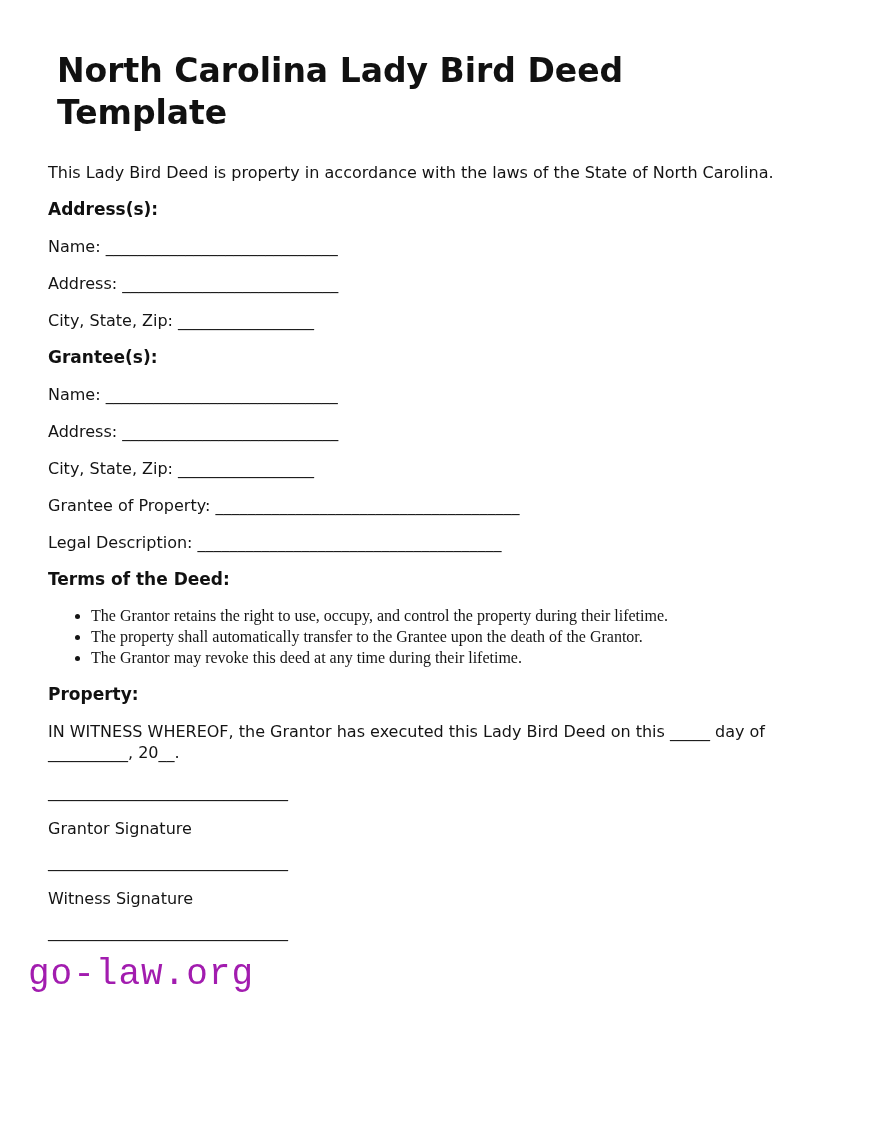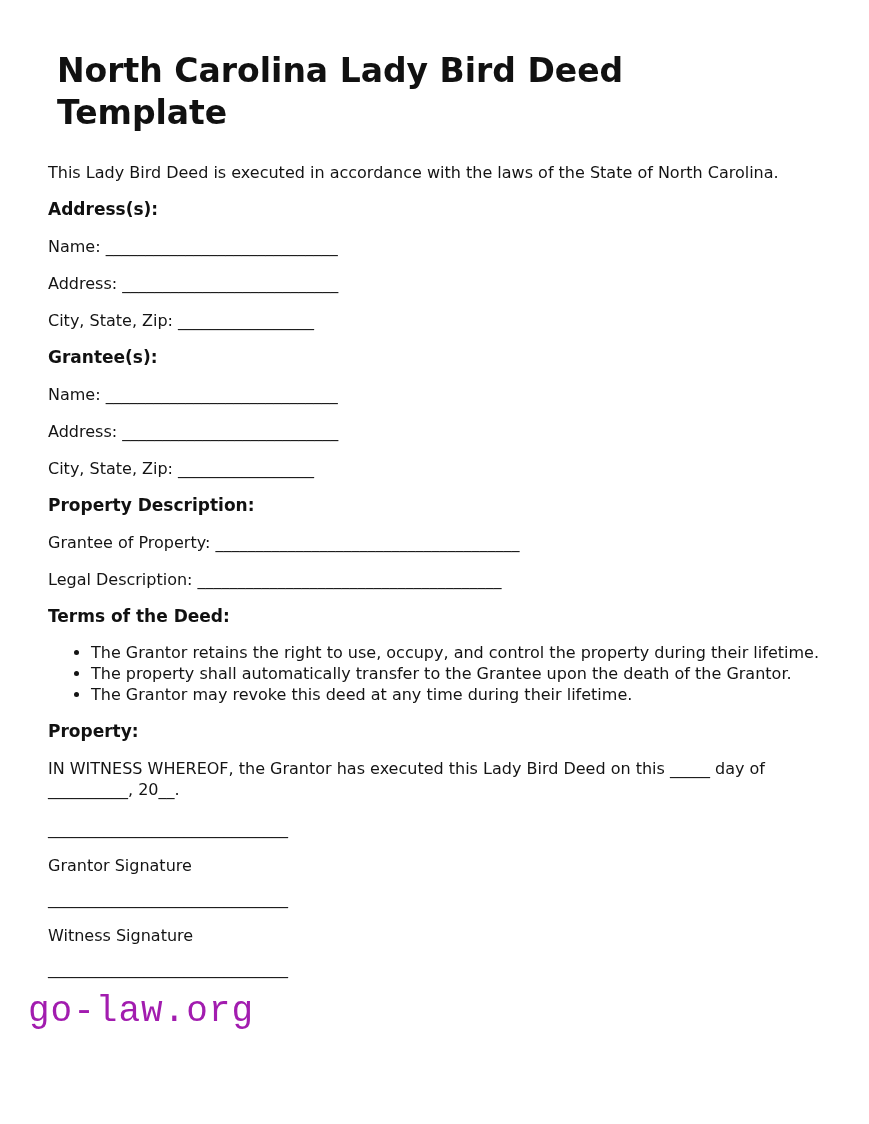--- a/index.html
+++ b/index.html
@@ -43,20 +43,21 @@
     margin: 16px 0;
     white-space: pre;
   }
   .blank {
     letter-spacing: 0;
     text-align: right;
   }
   ul.terms-list {
     margin: 16px 0;
     padding-left: 43px;
+    font-family: Liberation Serif, serif;
   }
   ul.terms-list li {
     font-size: 16px;
     line-height: 20.8px;
   }
   .sig-block {
     margin-top: 12px;
   }
   .sig-block.first {
     margin-top: 18px;
@@ -82,35 +83,34 @@
     margin: 12px 0 0 -20px;
   }
 </style>
 </head>
 <body>
 
 <div class="doc">
 
   <h1 class="page-title">North Carolina Lady Bird Deed Template</h1>
 
-  <p class="para">This Lady Bird Deed is executed in accordance with the laws of the State of North Carolina.</p>
+  <p class="para">This Lady Bird Deed is property in accordance with the laws of the State of North Carolina.</p>
 
   <h2 class="section-heading">Address(s):</h2>
 
   <p class="field-row"><span>Name: </span><span class="blank">_____________________________</span></p>
   <p class="field-row"><span>Address: </span><span class="blank">___________________________</span></p>
   <p class="field-row"><span>City, State, Zip: </span><span class="blank">_________________</span></p>
 
   <h2 class="section-heading">Grantee(s):</h2>
 
   <p class="field-row"><span>Name: </span><span class="blank">_____________________________</span></p>
   <p class="field-row"><span>Address: </span><span class="blank">___________________________</span></p>
   <p class="field-row"><span>City, State, Zip: </span><span class="blank">_________________</span></p>
 
-  <h2 class="section-heading">Property Description:</h2>
 
   <p class="field-row"><span>Grantee of Property: </span><span class="blank">______________________________________</span></p>
   <p class="field-row"><span>Legal Description: </span><span class="blank">______________________________________</span></p>
 
   <h2 class="section-heading">Terms of the Deed:</h2>
 
   <ul class="terms-list">
     <li>The Grantor retains the right to use, occupy, and control the property during their lifetime.</li>
     <li>The property shall automatically transfer to the Grantee upon the death of the Grantor.</li>
     <li>The Grantor may revoke this deed at any time during their lifetime.</li>

